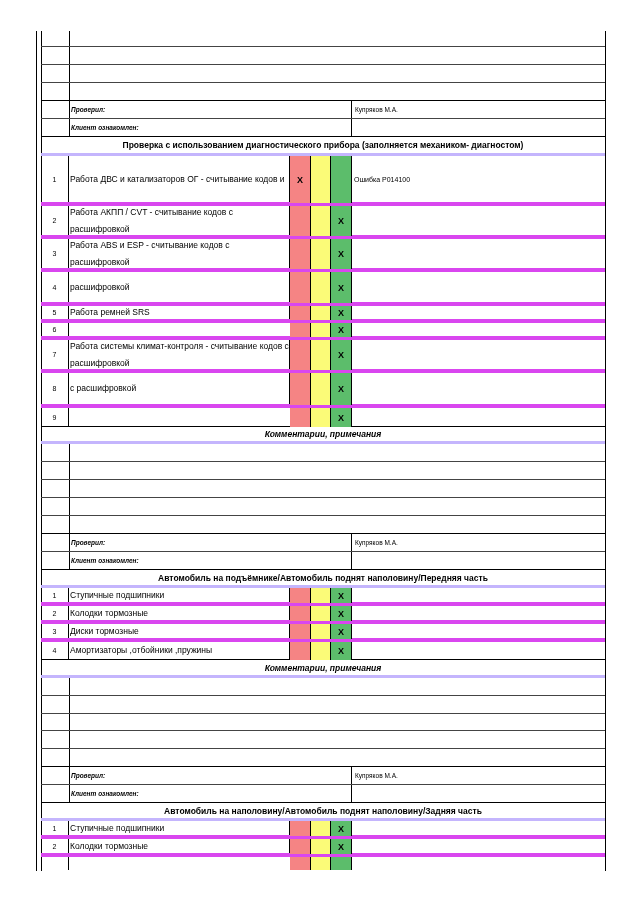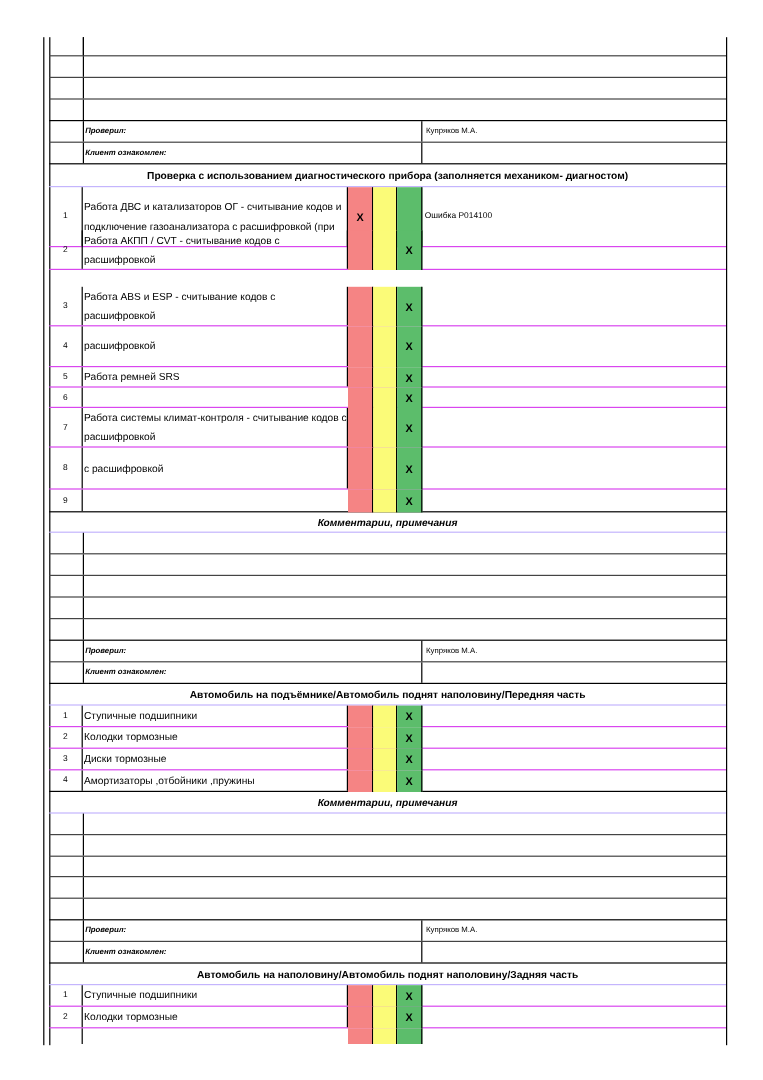--- a/index.html
+++ b/index.html
@@ -1,32 +1,32 @@
 <!DOCTYPE html>
 <html><head>
 <meta charset="utf-8">
 <style>
   html, body { margin: 0; padding: 0; background: #fff; }
   body { width: 636px; height: 900px; position: relative; overflow: hidden;
          font-family: "Liberation Sans", sans-serif; color: #000; }
   .sheet { position: absolute; left: 0; top: 0; width: 636px; height: 900px; }
   .vline { position: absolute; background: #000; width: 1px; }
-  .row { position: absolute; left: 41px; width: 564px; box-sizing: border-box; border-bottom: 1px solid #d946ef; }
+  .row { position: absolute; left: 41px; width: 564px; box-sizing: border-box; border-bottom: 4px solid #d946ef; }
   .num { position: absolute; left: 0; width: 28px; top: 0; bottom: 0; display: flex; align-items: center;
          justify-content: center; font-size: 7px; border-right: 1px solid #000; box-sizing: border-box; }
   .desc { position: absolute; left: 28px; width: 221px; top: 0; bottom: 0; font-size: 8.5px; line-height: 16.5px;
           padding-left: 1px; box-sizing: border-box; display: flex; align-items: center; border-right: 1px solid #000; }
   .desc span { display: block; }
   .c-red, .c-yel, .c-grn { position: absolute; top: 0; bottom: -1px; display: flex; align-items: center;
          justify-content: center; font-size: 9px; font-weight: bold; box-sizing: border-box; border-right: 1px solid #000; }
   .c-red { left: 249px; width: 21px; background: #f58484; }
   .c-yel { left: 270px; width: 20px; background: #fbfb78; }
   .c-grn { left: 290px; width: 21px; background: #5cbd6b; }
   .note { position: absolute; left: 313px; top: 0; bottom: 0; display: flex; align-items: center; font-size: 7px; }
-  .section-title { position: absolute; left: 41px; width: 564px; box-sizing: border-box; border-bottom: 1px solid #c4b5fd;
+  .section-title { position: absolute; left: 41px; width: 564px; box-sizing: border-box; border-bottom: 3px solid #c4b5fd;
         display: flex; align-items: center; justify-content: center; font-size: 8.5px; font-weight: bold; }
   .section-title.italic { font-style: italic; }
   .blank { position: absolute; left: 41px; width: 564px; box-sizing: border-box; border-bottom: 1px solid #444; }
   .blank .numcell { position: absolute; left: 0; width: 28px; top: 0; bottom: 0; border-right: 1px solid #000; }
   .sig { position: absolute; left: 41px; width: 564px; box-sizing: border-box; border-bottom: 1px solid #444; }
   .sig .numcell { position: absolute; left: 0; width: 28px; top: 0; bottom: 0; border-right: 1px solid #000; }
   .sig .label { position: absolute; left: 29px; width: 282px; top: 0; bottom: 0; border-right: 1px solid #000;
         display: flex; align-items: center; font-size: 6.5px; font-weight: bold; font-style: italic; padding-left: 1px; box-sizing: border-box; }
   .sig .value { position: absolute; left: 314px; top: 0; bottom: 0; display: flex; align-items: center; font-size: 6.5px; }
   .thick { border-bottom: 1.5px solid #000; }
@@ -65,30 +65,29 @@
     <div class="value"></div>
   </div>
 
   <div class="section-title" style="top:137px;height:19px;">Проверка с использованием диагностического прибора (заполняется механиком- диагностом)</div>
 
   <div class="row" style="top:156px;height:50px;">
     <div class="num">1</div>
     <div class="desc">
         <div>
       <span>Работа ДВС и катализаторов ОГ - считывание кодов и</span>
-          <span>подключение газоанализатора с расшифровкой (при</span>
         </div>
       </div>
     <div class="c-red">X</div>
     <div class="c-yel"></div>
     <div class="c-grn"></div>
     <div class="note">Ошибка P014100</div>
   </div>
 
-  <div class="row" style="top:192px;height:33px;padding-left:44px;">
+  <div class="row" style="top:206px;height:33px;padding-left:44px;">
     <div class="num">2</div>
     <div class="desc">
         <div>
       <span>Работа АКПП / CVT - считывание кодов с</span>
           <span>расшифровкой</span>
         </div>
       </div>
     <div class="c-red"></div>
     <div class="c-yel"></div>
     <div class="c-grn">X</div>

